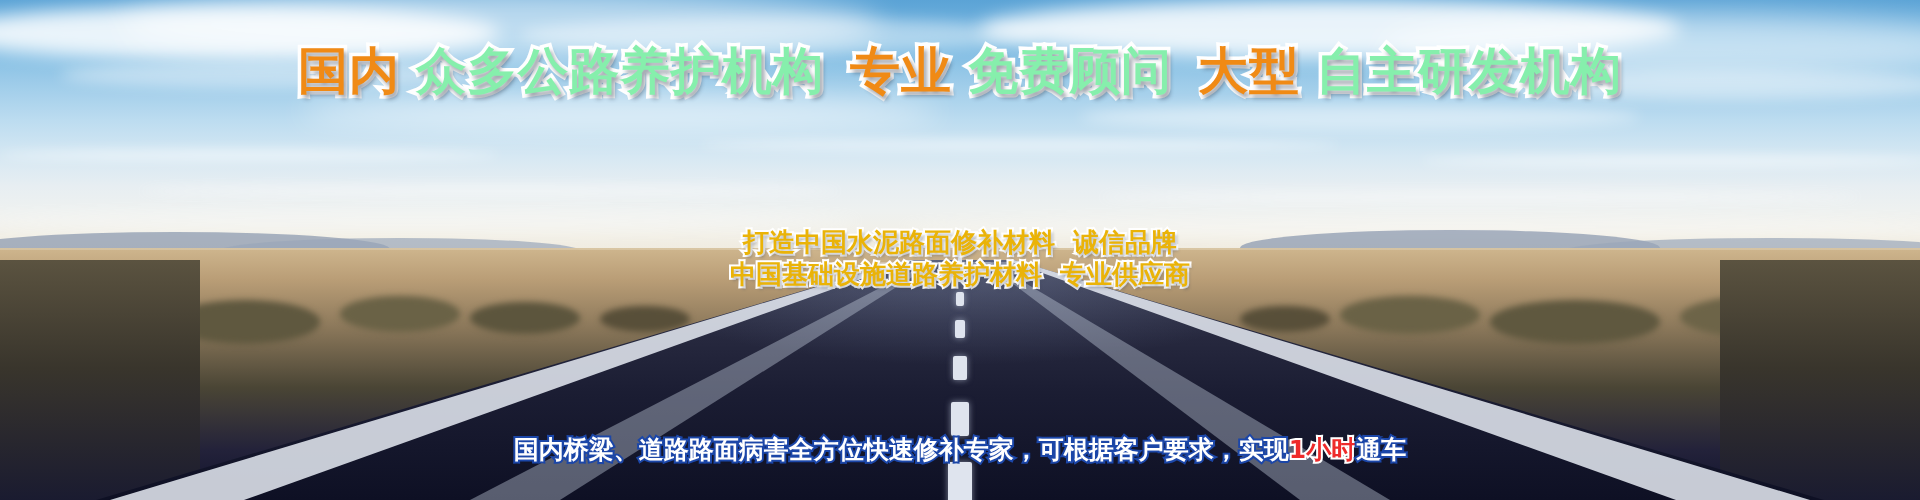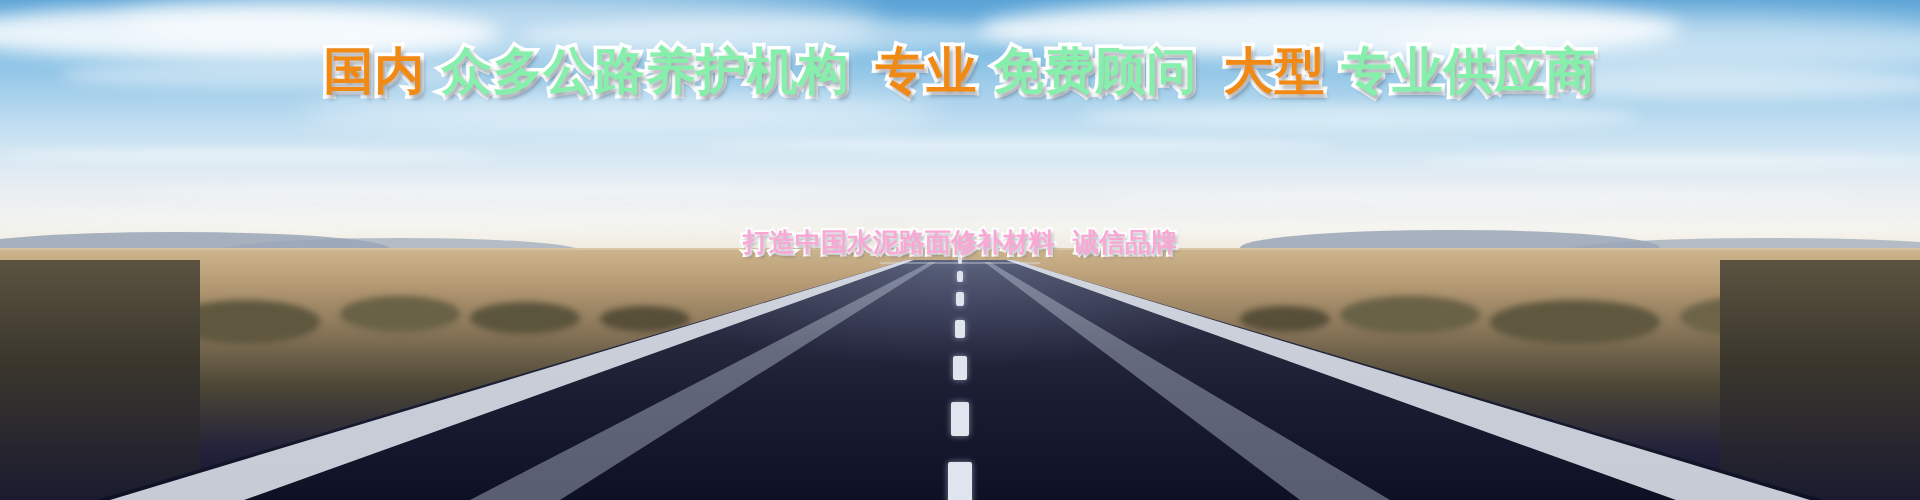--- a/index.html
+++ b/index.html
@@ -73,21 +73,21 @@
   .b{
     color:#86efac;
     -webkit-text-stroke:7px #ffffff;
     paint-order:stroke fill;
     text-shadow:3px 4px 4px rgba(40,50,70,.45);
     margin-left:16px;
   }
   .gap{display:inline-block;width:26px;}
   .sub{
     position:absolute;width:100%;text-align:center;white-space:nowrap;
-    color:#f9a8d4;font-weight:bold;font-size:26px;line-height:34px;
+    color:#eab308;font-weight:bold;font-size:26px;line-height:34px;
     -webkit-text-stroke:4px #ffffff;paint-order:stroke fill;
     text-shadow:2px 3px 3px rgba(60,70,90,.35);
   }
   .sub1{top:225px;}
   .sub2{top:257px;}
   .gap-sm{display:inline-block;width:18px;}
   .b3{
     position:absolute;width:100%;text-align:center;white-space:nowrap;
   }
   .b3a{top:355px;font-size:21px;font-weight:bold;color:#f5a623;line-height:26px;
@@ -166,25 +166,31 @@
   <svg class="layer" viewBox="0 0 1920 500" preserveAspectRatio="none">
     <polygon points="906,260 914,260 244,500 110,500" fill="#e8ecf4" opacity="0.85"></polygon>
     <polygon points="1006,260 1014,260 1810,500 1676,500" fill="#e8ecf4" opacity="0.85"></polygon>
     <polygon points="930,262 936,262 560,500 470,500" fill="#c9d2e2" opacity="0.40"></polygon>
     <polygon points="984,262 990,262 1390,500 1300,500" fill="#c9d2e2" opacity="0.40"></polygon>
   </svg>
 
   <div class="layer">
 
     <div class="hl hl1">
-      <span class="o">国内</span><span class="b">众多公路养护机构</span><span class="gap"></span><span class="o">专业</span><span class="b">免费顾问</span><span class="gap"></span><span class="o">大型</span><span class="b">专业供应商</span>
+      <span class="o">国内</span><span class="b">众多公路养护机构</span><span class="gap"></span><span class="o">专业</span><span class="b">免费顾问</span><span class="gap"></span><span class="o">大型</span><span class="b">自主研发机构</span>
     </div>
 
 
     <div class="sub sub1">
       <span>打造中国水泥路面修补材料</span><span class="gap-sm"></span><span>诚信品牌</span>
     </div>
+    <div class="sub sub2">
+      <span>中国基础设施道路养护材料</span><span class="gap-sm"></span><span>专业供应商</span>
+    </div>
 
 
 
+    <div class="b3 b3c">
+      <span>国内桥梁、道路路面病害全方位快速修补专家，可根据客户要求，实现</span><span class="hr">1小时</span><span>通车</span>
+    </div>
 
   </div>
 </div>
 
 </body></html>

